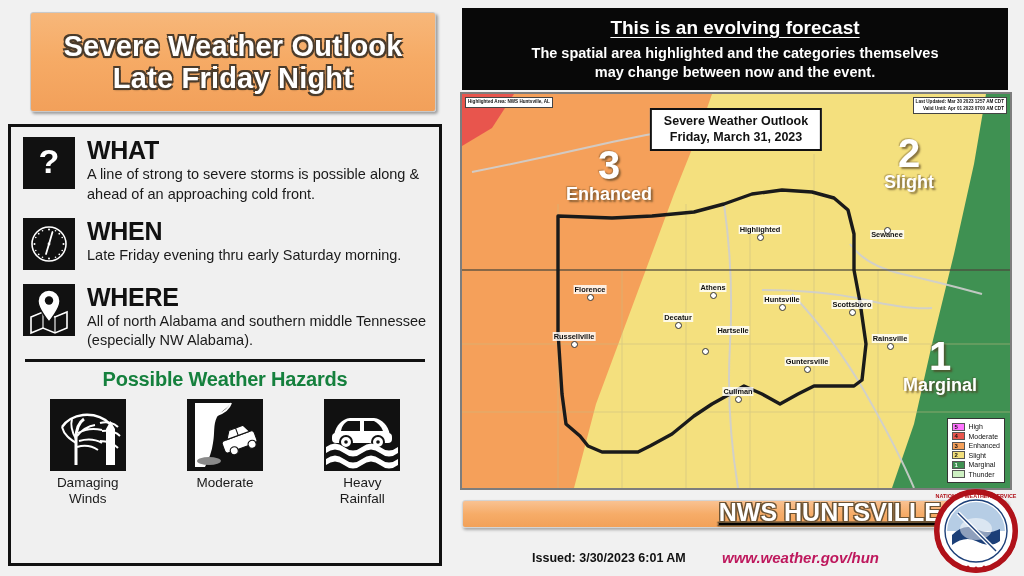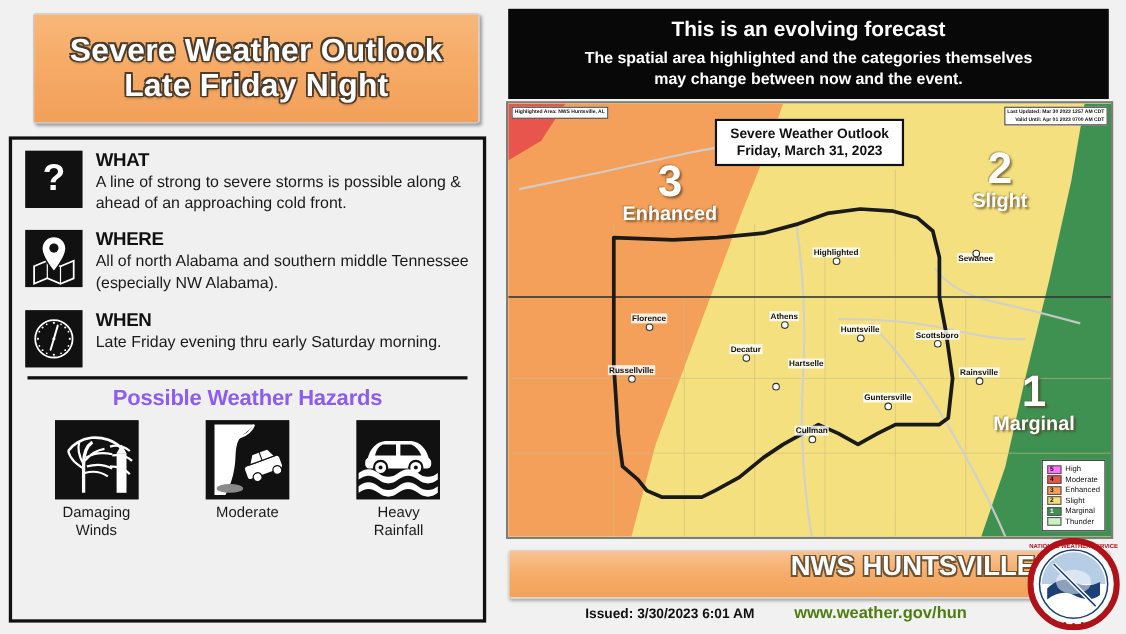--- a/index.html
+++ b/index.html
@@ -34,39 +34,39 @@
     background:#f0f0f0;border:3px solid #111;box-sizing:border-box;
     padding:10px 12px 6px 12px;
   }
   .row{display:flex;gap:12px;margin-bottom:4px;}
   .ico{
     width:52px;height:52px;background:#111;flex:0 0 52px;
     display:flex;align-items:center;justify-content:center;
     position:relative;overflow:hidden;
   }
   .row-body{flex:1;min-width:0;}
-  .hd{font-size:17px;font-weight:bold;color:#111;line-height:1.05;margin:0 0 2px 0;letter-spacing:-.3px;}
+  .hd{font-size:25px;font-weight:bold;color:#111;line-height:1.05;margin:0 0 2px 0;letter-spacing:-.3px;}
   .bd{font-size:14.5px;color:#1a1a1a;line-height:1.33;}
 
   .divider{border-top:3px solid #111;margin:8px 2px 6px 2px;}
-  .hazard-title{text-align:center;font-size:20px;font-weight:bold;color:#8b5cf6;margin-bottom:8px;letter-spacing:-.2px;}
+  .hazard-title{text-align:center;font-size:20px;font-weight:bold;color:#15803d;margin-bottom:8px;letter-spacing:-.2px;}
   .hazards{display:flex;justify-content:space-around;align-items:flex-start;padding:0 6px;gap:20px;}
   .hz{width:116px;text-align:center;}
   .hzimg{width:76px;height:72px;background:#111;margin:0 auto 4px auto;position:relative;overflow:hidden;}
   .hzlabel{font-size:13.5px;color:#1a1a1a;line-height:1.2;}
 
   
   .right{width:574px;height:576px;position:relative;}
   .evolving{
     position:absolute;left:12px;top:8px;width:546px;height:82px;
     background:#080808;color:#fff;box-sizing:border-box;
     display:flex;flex-direction:column;align-items:center;justify-content:center;
     padding:4px 10px;
   }
-  .ev-hd{font-size:19px;font-weight:bold;text-underline-offset:3px;margin-bottom:5px;}
+  .ev-hd{font-size:19px;font-weight:bold;text-decoration:underline;text-underline-offset:3px;margin-bottom:5px;}
   .ev-bd{font-size:14.5px;font-weight:bold;line-height:1.25;text-align:center;}
 
   .mapwrap{
     position:absolute;left:10px;top:92px;width:552px;height:398px;
     border:2px solid #7d7d7d;box-sizing:border-box;background:#f6e6a8;overflow:hidden;
   }
   .maplayer{position:absolute;inset:0;}
 
   .corner-note{
     position:absolute;background:#fff;border:1px solid #444;
@@ -108,31 +108,31 @@
   .legend{
     position:absolute;right:5px;bottom:5px;background:#fff;border:1px solid #333;
     padding:3px 4px;z-index:8;
   }
   .lg-row{display:flex;align-items:center;gap:3px;height:9.5px;}
   .sw{width:13px;height:8px;border:.5px solid #555;position:relative;
       font-size:6px;font-weight:bold;color:#111;display:flex;align-items:center;justify-content:flex-start;padding-left:1px;box-sizing:border-box;}
   .lg-txt{font-size:7px;color:#111;}
 
   .bottom-banner{
-    position:absolute;left:12px;top:500px;width:546px;height:44px;
+    position:absolute;left:12px;top:500px;width:546px;height:28px;
     background:linear-gradient(180deg,#f9c292 0%,#f6ac68 50%,#f2a159 100%);
     border:1px solid #d4d4d4;border-radius:3px;box-shadow:1px 2px 3px rgba(0,0,0,.3);
-    display:flex;align-items:flex-start;justify-content:flex-end;padding-right:66px;box-sizing:border-box;
+    display:flex;align-items:flex-end;justify-content:flex-end;padding-right:66px;box-sizing:border-box;text-decoration:underline;
   }
   .bottom-banner .bb-txt{
     font-size:25px;font-weight:bold;color:#ffffff;letter-spacing:0px;
     text-shadow:-1.4px -1.4px 0 #6b5334,1.4px -1.4px 0 #6b5334,-1.4px 1.4px 0 #6b5334,1.4px 1.4px 0 #6b5334;
   }
   .issued{position:absolute;left:82px;top:551px;font-size:12.5px;font-weight:bold;color:#111;}
-  .weburl{position:absolute;left:272px;top:549px;font-size:15px;font-weight:bold;color:#4d7c0f;}
+  .weburl{position:absolute;left:272px;top:549px;font-size:15px;font-weight:bold;color:#be185d;font-style:italic;}
   .nws-seal{position:absolute;right:6px;top:489px;width:84px;height:84px;}
 </style>
 </head>
 <body>
 
 <div class="root">
 
   <div class="left">
 
     <div class="title-banner">
@@ -145,36 +145,20 @@
       <div class="row">
         <div class="ico">
           <svg width="52" height="52" viewBox="0 0 52 52" aria-hidden="true">
             <rect width="52" height="52" fill="#111"></rect>
             <text x="26" y="36" font-family="Liberation Sans, sans-serif" font-size="34" font-weight="bold" fill="#fff" text-anchor="middle">?</text>
           </svg>
         </div>
         <div class="row-body">
           <div class="hd">WHAT</div>
           <div class="bd">A line of strong to severe storms is possible along &amp; ahead of an approaching cold front.</div>
-        </div>
-      </div>
-
-      <div class="row" style="margin-top:14px;">
-        <div class="ico">
-          <svg width="52" height="52" viewBox="0 0 52 52" aria-hidden="true">
-            <rect width="52" height="52" fill="#111"></rect>
-            <path d="M8 33 L20 28 L32 33 L44 28 L44 44 L32 49 L20 44 L8 49 Z" fill="none" stroke="#fff" stroke-width="1.6"></path>
-            <path d="M20 28 L20 44 M32 33 L32 49" stroke="#fff" stroke-width="1.1"></path>
-            <path d="M26 6 C19.9 6 15 10.9 15 17 C15 25 26 38 26 38 C26 38 37 25 37 17 C37 10.9 32.1 6 26 6 Z" fill="#fff" stroke="#111" stroke-width="1.4"></path>
-            <circle cx="26" cy="16.5" r="4.2" fill="#111"></circle>
-          </svg>
-        </div>
-        <div class="row-body">
-          <div class="hd">WHERE</div>
-          <div class="bd">All of north Alabama and southern middle Tennessee (especially NW Alabama).</div>
         </div>
       </div>
 
       <div class="row" style="margin-top:14px;">
         <div class="ico">
           <svg width="52" height="52" viewBox="0 0 52 52" aria-hidden="true">
             <rect width="52" height="52" fill="#111"></rect>
             <circle cx="26" cy="26" r="17" fill="none" stroke="#fff" stroke-width="1.6"></circle>
             <g fill="#fff">
               <circle cx="26" cy="11.5" r="1"></circle>
@@ -198,20 +182,36 @@
             <line x1="26" y1="26" x2="23" y2="36" stroke="#fff" stroke-width="1.8" stroke-linecap="round"></line>
             <circle cx="26" cy="26" r="1.4" fill="#fff"></circle>
           </svg>
         </div>
         <div class="row-body">
           <div class="hd">WHEN</div>
           <div class="bd">Late Friday evening thru early Saturday morning.</div>
         </div>
       </div>
 
+      <div class="row" style="margin-top:14px;">
+        <div class="ico">
+          <svg width="52" height="52" viewBox="0 0 52 52" aria-hidden="true">
+            <rect width="52" height="52" fill="#111"></rect>
+            <path d="M8 33 L20 28 L32 33 L44 28 L44 44 L32 49 L20 44 L8 49 Z" fill="none" stroke="#fff" stroke-width="1.6"></path>
+            <path d="M20 28 L20 44 M32 33 L32 49" stroke="#fff" stroke-width="1.1"></path>
+            <path d="M26 6 C19.9 6 15 10.9 15 17 C15 25 26 38 26 38 C26 38 37 25 37 17 C37 10.9 32.1 6 26 6 Z" fill="#fff" stroke="#111" stroke-width="1.4"></path>
+            <circle cx="26" cy="16.5" r="4.2" fill="#111"></circle>
+          </svg>
+        </div>
+        <div class="row-body">
+          <div class="hd">WHERE</div>
+          <div class="bd">All of north Alabama and southern middle Tennessee (especially NW Alabama).</div>
+        </div>
+      </div>
+
       <div class="divider"></div>
 
       <div class="hazard-title">Possible Weather Hazards</div>
 
       <div class="hazards">
 
         <div class="hz">
           <div class="hzimg">
             <svg width="76" height="72" viewBox="0 0 76 72" aria-hidden="true">
               <rect width="76" height="72" fill="#111"></rect>

